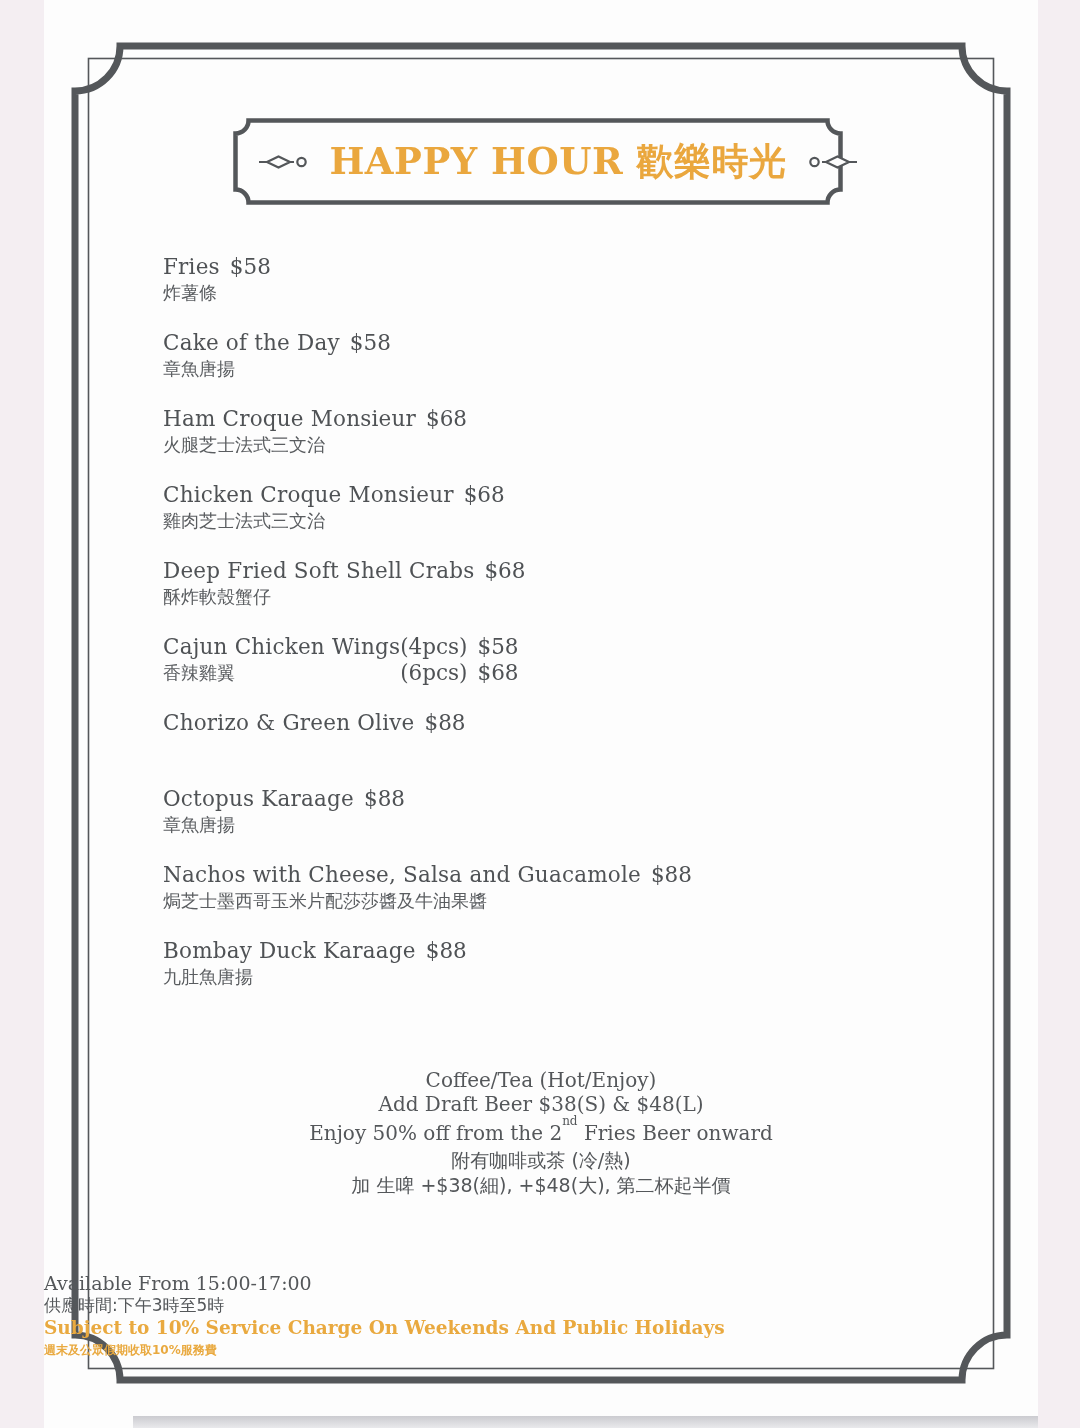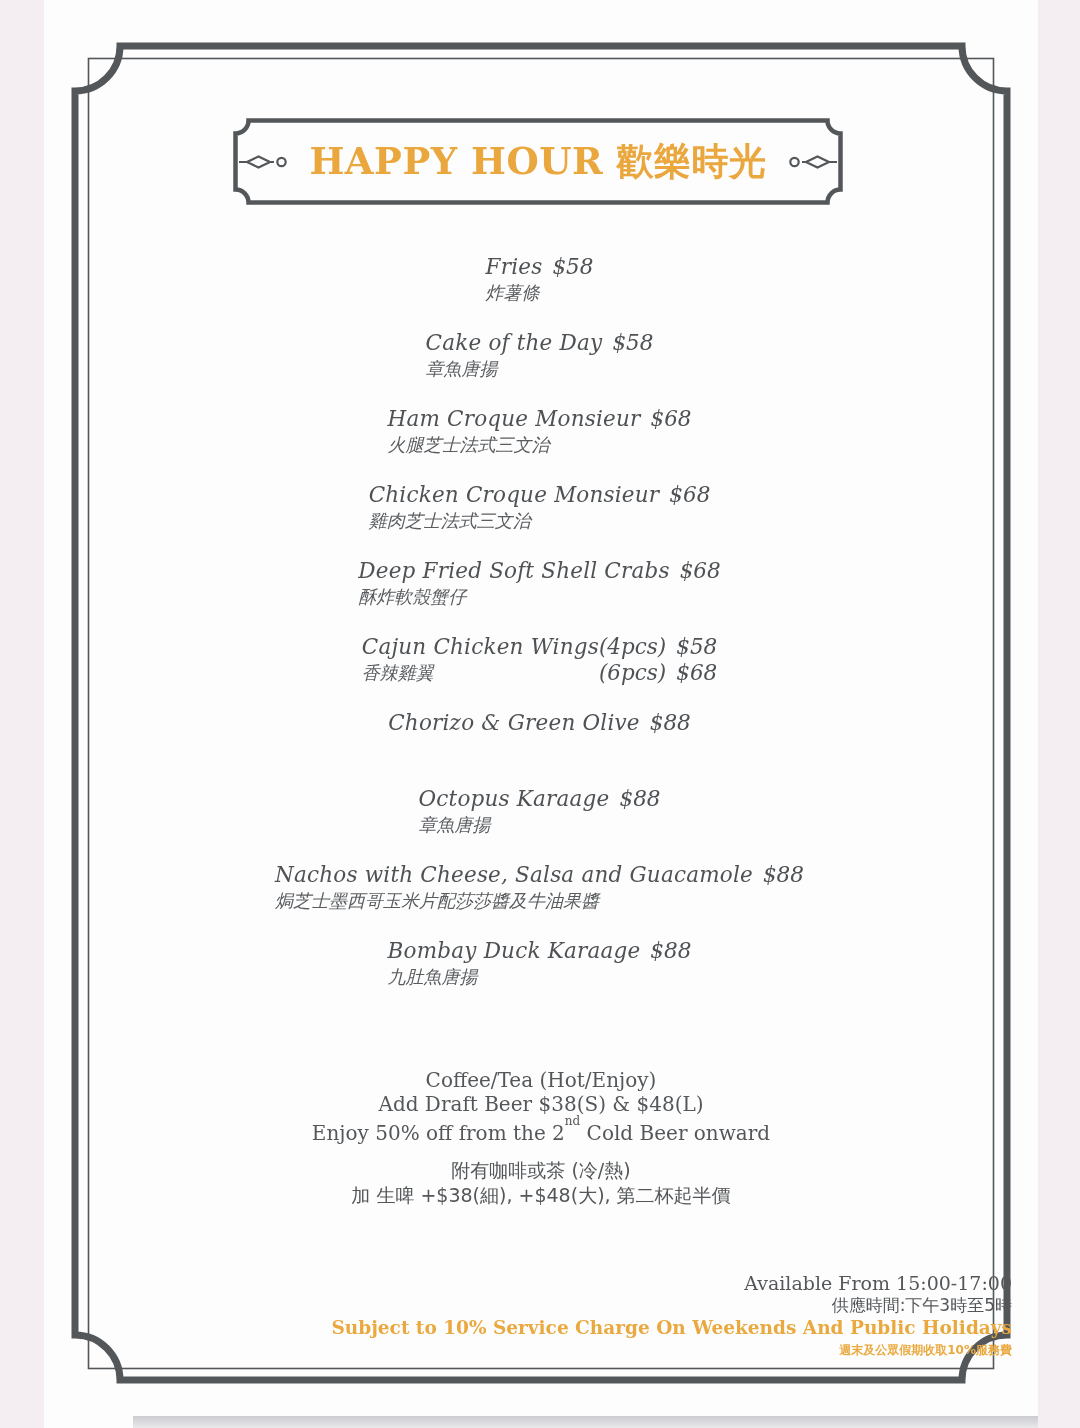--- a/index.html
+++ b/index.html
@@ -8,42 +8,42 @@
          font-family:"DejaVu Serif", serif;}
   .page{position:absolute;left:44px;top:0;width:994px;height:1428px;background:#fdfdfd;}
   .frame-svg{position:absolute;left:0;top:0;}
   .bottom-strip{position:absolute;left:133px;top:1416px;width:905px;height:12px;
         background:linear-gradient(to bottom,#cbcbd0,#e9e9ec);}
 
   
   .header-box{position:absolute;left:189px;top:118px;width:610px;height:87px;}
   .hb-svg{position:absolute;left:0;top:0;}
   .hb-content{position:absolute;left:0;top:0;width:100%;height:100%;
-        display:flex;align-items:center;justify-content:center;gap:18px;}
+        display:flex;align-items:center;justify-content:center;gap:18px;padding-left:20px;}
   .title{font-size:37px;font-weight:bold;color:#eaa73e;letter-spacing:.5px;white-space:nowrap;}
   .ornament{flex:0 0 auto;display:block;}
   .flip{transform:scaleX(-1);}
 
   
   .menu-list{position:absolute;left:119px;top:254px;width:753px;}
-  .row{height:76px;display:flex;justify-content:center;align-items:flex-start;font-style:italic;}
+  .row{height:76px;display:flex;justify-content:flex-start;align-items:flex-start;}
   .en{font-size:21.5px;line-height:26px;color:#4f5255;letter-spacing:.2px;}
   .zh{font-size:18px;line-height:25px;color:#5a5d60;font-family:"DejaVu Sans",sans-serif;}
   .prices{text-align:right;color:#4f5255;font-size:21.5px;line-height:26px;white-space:nowrap;}
   .qty{margin-right:10px;}
 
   
   .info{position:absolute;left:0;top:1068px;width:994px;text-align:center;color:#54575a;}
   .info .en-line{font-size:20px;line-height:24px;}
   .info .zh-line{font-size:19px;line-height:25px;font-family:"DejaVu Sans",sans-serif;}
-  .info .zh-first{margin-top:13px;}
+  .info .zh-first{margin-top:3px;}
   sup.nd{font-size:12px;position:relative;top:-7px;}
 
   
-  .footer{position:absolute;left:0;top:1272px;width:968px;text-align:right;}
+  .footer{position:absolute;left:0;top:1272px;width:968px;text-align:left;}
   .avail-en{font-size:19px;line-height:22px;color:#54575a;}
   .avail-zh{font-size:17px;line-height:22px;color:#54575a;font-family:"DejaVu Sans",sans-serif;}
   .svc-en{margin-top:1px;font-size:18.5px;line-height:22px;font-weight:bold;color:#e9a93f;}
   .svc-zh{font-size:12px;line-height:22px;font-weight:bold;color:#e9a93f;font-family:"DejaVu Sans",sans-serif;}
 </style>
 </head>
 <body>
 
 <div class="stage">
   <div class="page">
@@ -176,21 +176,21 @@
         <div class="prices">
           <div><span class="qty"></span><span>$88</span></div>
         </div>
       </div>
 
     </div>
 
     <div class="info">
       <div class="en-line">Coffee/Tea (Hot/Enjoy)</div>
       <div class="en-line">Add Draft Beer $38(S) &amp; $48(L)</div>
-      <div class="en-line"><span>Enjoy 50% off from the 2</span><sup class="nd">nd</sup><span> Cold Beer onward</span></div>
+      <div class="en-line"><span>Enjoy 50% off from the 2</span><sup class="nd">nd</sup><span> Fries Beer onward</span></div>
       <div class="zh-line zh-first">附有咖啡或茶 (冷/熱)</div>
       <div class="zh-line">加 生啤 +$38(細), +$48(大), 第二杯起半價</div>
     </div>
 
     <div class="footer">
       <div class="avail-en">Available From 15:00-17:00</div>
       <div class="avail-zh">供應時間:下午3時至5時</div>
       <div class="svc-en">Subject to 10% Service Charge On Weekends And Public Holidays</div>
       <div class="svc-zh">週末及公眾假期收取10%服務費</div>
     </div>

